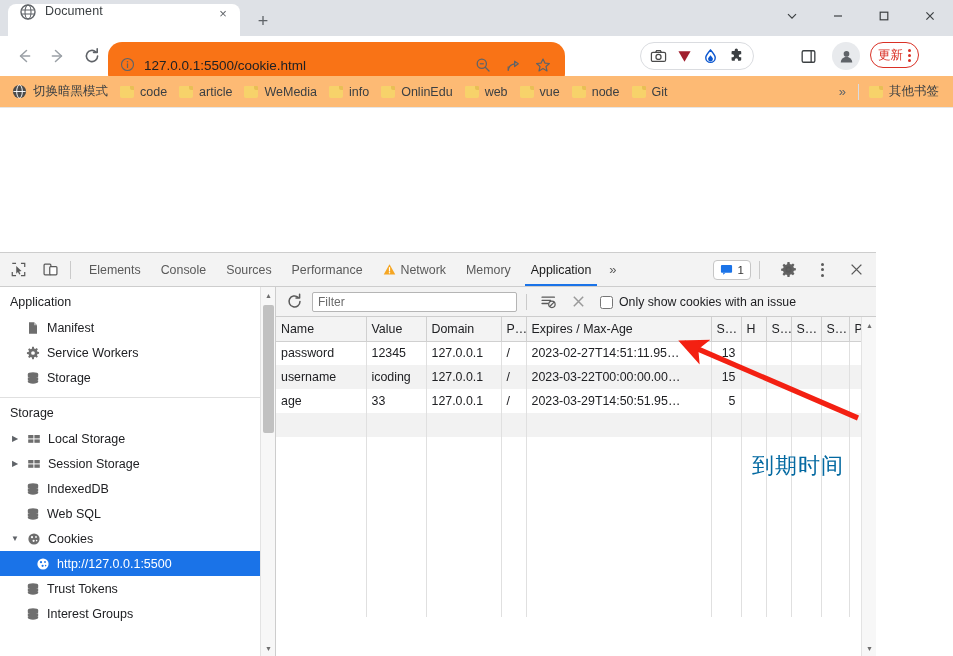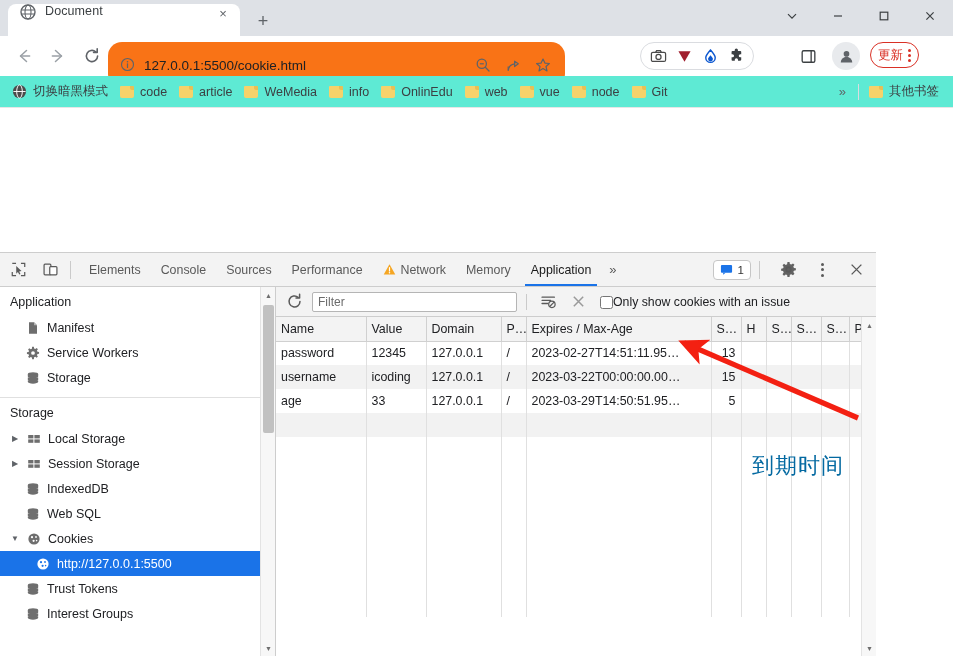--- a/index.html
+++ b/index.html
@@ -81,21 +81,21 @@
     position:absolute; left:870px; top:6px; height:26px; border-radius:13px;
     border:1px solid #d93025; display:flex; align-items:center; padding:0 7px; gap:5px;
   }
   .update-label { font-size:12.5px; color:#d93025; white-space:nowrap; }
   .kebab-red { display:flex; flex-direction:column; gap:2px; }
   .kebab-red i { width:3px; height:3px; border-radius:50%; background:#d93025; display:block; }
 
   
   .bookmarks {
     position:absolute; left:0; top:76px; width:953px; height:32px;
-    background:#5eead4; display:flex; align-items:center; padding-left:6px;
+    background:#fdba74; display:flex; align-items:center; padding-left:6px;
     border-bottom:1px solid #e6e6e6;
   }
   .bm {
     display:flex; align-items:center; height:24px; padding:0 6px; gap:6px;
     border-radius:4px; white-space:nowrap;
   }
   .bm-label { font-size:12.5px; color:#3c4043; }
   .bm-folder {
     width:14px; height:12px; background:#f7d26a; border-radius:1px 2px 2px 2px;
     position:relative; flex:0 0 14px;
@@ -182,21 +182,21 @@
     border-bottom:1px solid #cdcdcd; background:#f3f3f3;
   }
   .ck-ibtn { width:24px; height:22px; display:flex; align-items:center; justify-content:center; color:#5a5a5a;}
   .filter-input {
     width:205px; height:20px; border:1px solid #b5b5b5; border-radius:2px;
     background:#fff; font-size:12px; color:#202124; padding:0 5px; outline:none;
     font-family:"Liberation Sans", sans-serif;
   }
   .filter-input::placeholder { color:#6b6b6b; }
   .ck-tsep { width:1px; height:16px; background:#cacaca; margin:0 3px; }
-  .ck-check { display:flex; align-items:flex-end; font-size:12.3px; color:#202124; margin-left:4px;}
+  .ck-check { display:flex; align-items:flex-end; gap:6px; font-size:12.3px; color:#202124; margin-left:4px;}
   .ck-check input { width:13px; height:13px; margin:0; }
 
   
   .ck-table-wrap { position:absolute; left:0; top:30px; right:0; bottom:0; overflow:hidden; }
   table.ck { border-collapse:collapse; width:100%; table-layout:fixed; font-size:12.4px; }
   table.ck th {
     background:#f3f3f3; border-right:1px solid #d0d0d0; border-bottom:1px solid #d0d0d0;
     font-weight:normal; color:#202124; text-align:left; height:24px; padding:0 5px;
     white-space:nowrap; overflow:hidden;
   }

